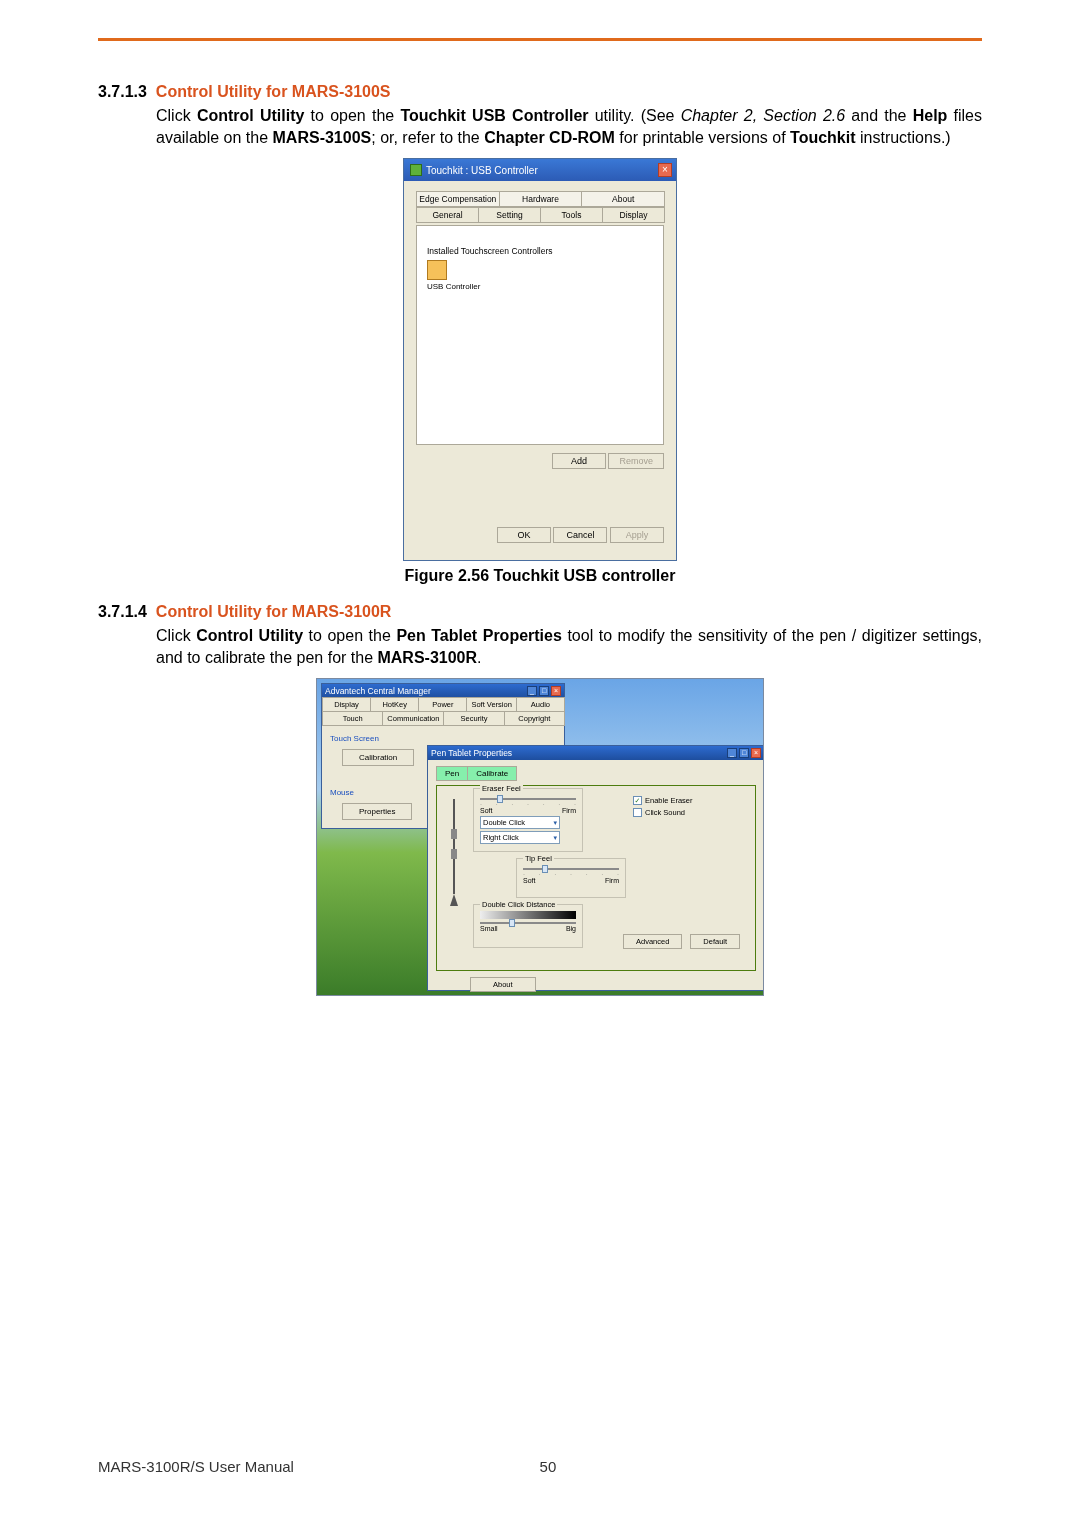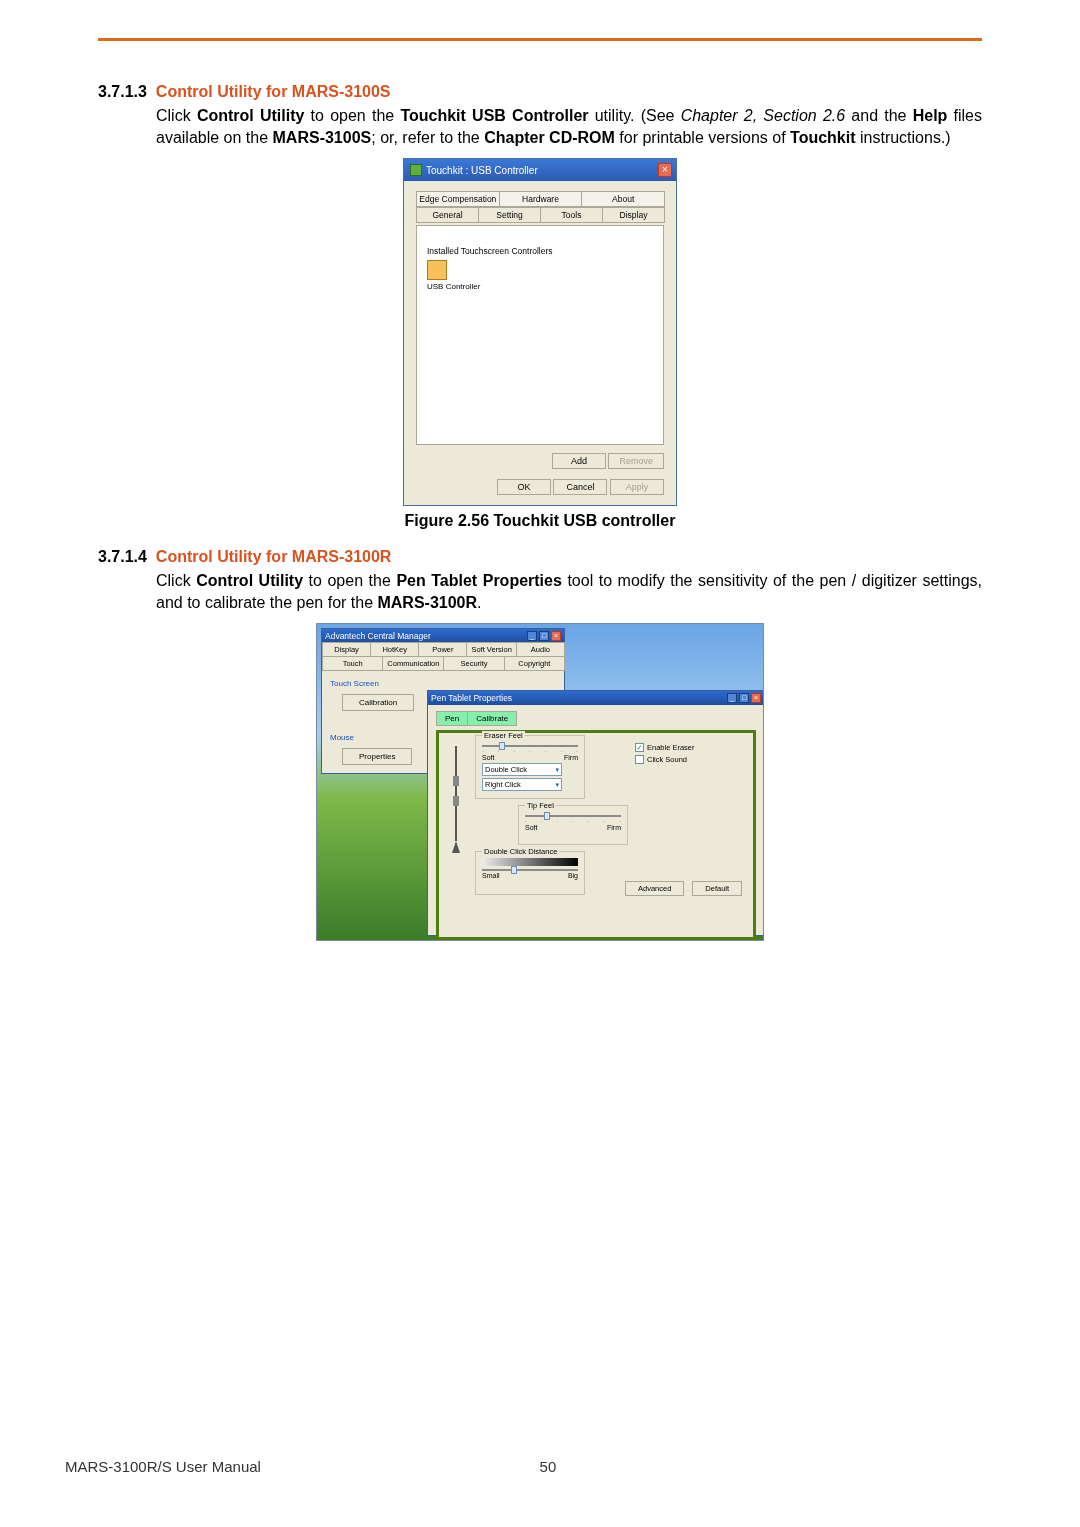--- a/index.html
+++ b/index.html
@@ -88,21 +88,21 @@
     border: 1px solid #b07a1f; margin-bottom: 2px;
   }
   .tk-ctrl-label { font-size: 8px; }
   .tk-btn-row { text-align: right; margin-top: 8px; }
   .tk-btn {
     display: inline-block; font-size: 9px; padding: 2px 10px;
     border: 1px solid #aca899; background: #ece9d8; min-width: 54px;
     text-align: center;
   }
   .tk-btn.disabled { color: #a59f91; }
-  .tk-bottom-row { text-align: right; padding: 0 12px 10px 0; }
+  .tk-bottom-row { text-align: right; padding: 0 12px 17px 0; margin-top: 48px; }
 
   
   .pen-wrap { text-align: center; margin-top: 4px; }
   .pen-shot {
     display: inline-block;
     width: 448px;
     height: 318px;
     border: 1px solid #7b8aa0;
     background: linear-gradient(#6aa5e6 0%, #a6cdef 35%, #7fb94b 55%, #3b7c29 100%);
     position: relative;
@@ -147,22 +147,22 @@
     background: #ece9d8;
     border: 1px solid #3a5f9a;
   }
   .pen-body { padding: 6px 8px 8px 8px; position: relative; height: calc(100% - 16px); }
   .pen-tabs { display: flex; margin-bottom: 4px; }
   .pen-tab {
     font-size: 8px; padding: 2px 8px; border: 1px solid #aca899;
     background: #86efac; margin-right: -1px;
   }
   .pen-content {
-    border: 3px solid #4d7c0f; background: #ece9d8;
-    height: 210px; position: relative; padding: 6px 12px;
+    border: 1px solid #4d7c0f; background: #ece9d8;
+    height: 186px; position: relative; padding: 6px 12px;
   }
   .pen-group {
     position: absolute; border: 1px solid #c5c2b3;
     font-size: 7.5px; padding: 6px 6px 4px 6px;
   }
   .pen-group-label {
     position: absolute; top: -5px; left: 6px;
     background: #ece9d8; padding: 0 2px; font-size: 7.5px;
   }
   .slider-track {
@@ -185,21 +185,21 @@
   .cb { width: 9px; height: 9px; border: 1px solid #6a8fb5; background: #fff; font-size: 7px; line-height: 7px; text-align: center; color:#2a7a2a; }
   .sm-btn {
     display: inline-block; border: 1px solid #aca899; background: #ece9d8;
     font-size: 7.5px; padding: 2px 12px; text-align: center;
   }
 
   .footer {
     position: absolute;
     bottom: 52px;
     left: 0; right: 0;
-    padding: 0 65px;
+    padding: 0 98px;
     display: flex;
     justify-content: space-between;
     font-size: 15px;
     color: #333;
   }
 </style>
 </head>
 <body>
 
 <div class="page">

